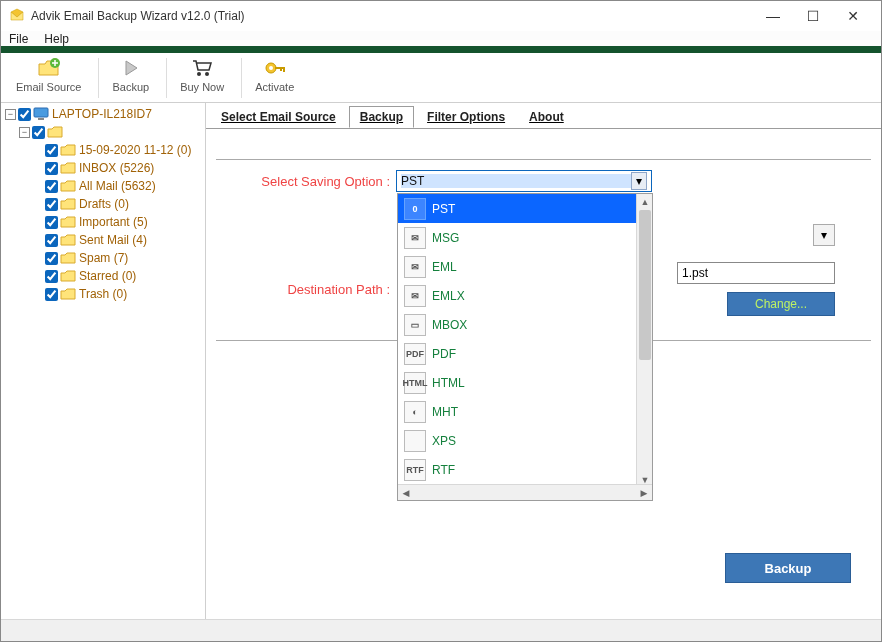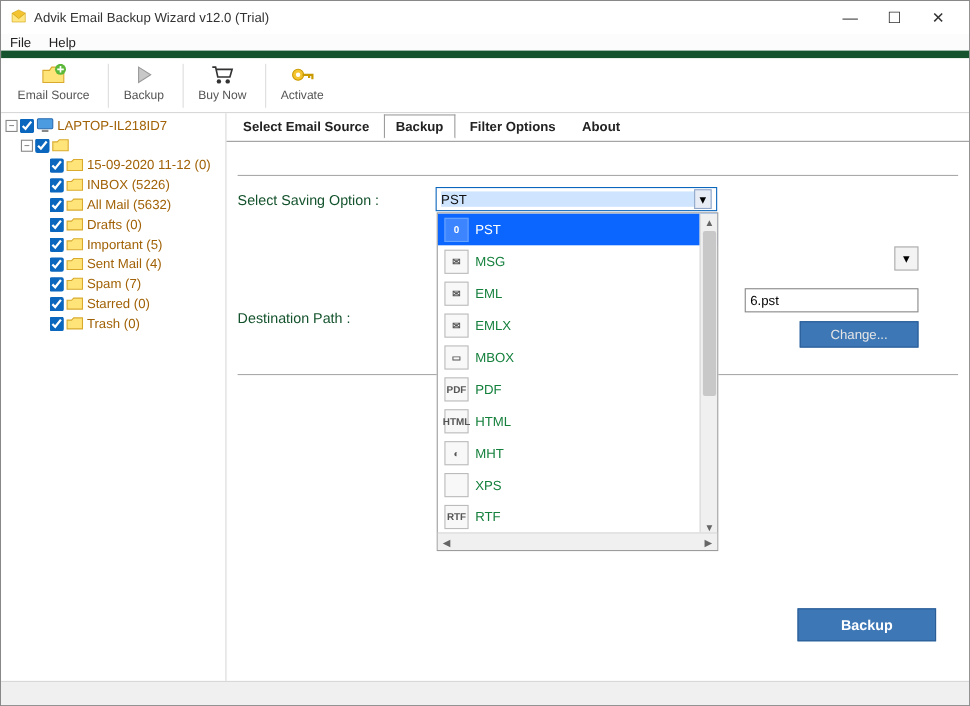--- a/index.html
+++ b/index.html
@@ -20,46 +20,46 @@
 .sidebar { width: 205px; border-right: 1px solid #cfcfcf; padding: 2px 0 0 4px; overflow: auto; background:#fff; }
 .tree-row { display: flex; align-items: center; height: 18px; line-height:18px; white-space: nowrap; }
 .tree-toggle { width: 11px; height: 11px; border: 1px solid #888; display:flex; align-items:center; justify-content:center; font-size:9px; margin-right:2px; color:#555; background:#fff;}
 .tree-check { width: 13px; height: 13px; margin-right: 2px; accent-color: #0b66bd;}
 .tree-icon { width: 16px; height: 16px; margin-right: 3px; display:flex; align-items:center; justify-content:center;}
 .tree-label { color: #a16207; }
 .indent-0 { padding-left: 0px; }
 .indent-1 { padding-left: 14px; }
 .indent-2 { padding-left: 40px; }
 .main { flex: 1; position: relative; background:#fff; }
-.tabs { display: flex; align-items: flex-start; border-bottom: 1px solid #9c9c9c; padding-left: 4px; height: 26px; }
+.tabs { display: flex; align-items: center; border-bottom: 1px solid #9c9c9c; padding-left: 4px; height: 26px; text-decoration: underline; }
 .tab { padding: 3px 10px; font-weight: bold; color: #222; border: 1px solid transparent; border-bottom: none; margin-right: 2px; position: relative; top:1px; }
 .tab.active { background: #fff; border: 1px solid #9c9c9c; border-bottom: 1px solid #fff; }
 .panel { padding: 20px 10px 10px 10px; position: relative; height: calc(100% - 26px); }
 .field-row { display:flex; align-items:center; }
-.field-label { width: 180px; padding-right: 6px; font-size: 13px; color:#14532d;}
+.field-label { width: 180px; text-align: right; padding-right: 6px; font-size: 13px; color:#ef4444;}
 .combo { position: relative; width: 256px; height: 22px; border: 1px solid #0b66bd; display:flex; align-items:center; padding: 0 4px; background:#fff;}
 .combo .combo-text { flex:1; color:#111; background:#cfe4ff;}
 .combo .combo-arrow { width:16px; height:18px; border:1px solid #8fa6c9; background:#e8edf5; display:flex; align-items:center; justify-content:center;}
 .dropdown { position:absolute; left:0; top:22px; width:256px; background:#fff; border:1px solid #9c9c9c; z-index:10; }
 .dropdown-inner { max-height: 296px; overflow:hidden; position:relative;}
 .dropdown-item { display:flex; align-items:center; height:29px; padding:0 6px; cursor:default;}
 .dropdown-item .di-icon { width:22px; height:22px; margin-right:6px; display:flex; align-items:center; justify-content:center; border:1px solid #bbb; background:#f8f8f8; font-size:9px; font-weight:bold; color:#555;}
 .dropdown-item .di-label { color:#15803d; }
 .dropdown-item.selected { background:#0b66ff; }
 .dropdown-item.selected .di-label { color:#fff; }
 .dropdown-item.selected .di-icon { border-color:#66a3ff; background:#3d85ff; color:#fff;}
 .dd-scroll { position:absolute; right:0; top:0; width:16px; height:294px; background:#f0f0f0; border-left:1px solid #d8d8d8;}
 .dd-scroll .thumb { position:absolute; left:2px; top:16px; width:12px; height:150px; background:#c8c8c8; border-radius:2px;}
 .dd-scroll .arr { position:absolute; left:0; width:16px; height:16px; display:flex; align-items:center; justify-content:center; font-size:9px; color:#666;}
 .dd-hscroll { height:16px; background:#f0f0f0; border-top:1px solid #d8d8d8; position:relative;}
 .dd-hscroll .arr { position:absolute; top:0; width:16px; height:16px; display:flex; align-items:center; justify-content:center; font-size:9px; color:#666;}
 .dest-block { margin-top: 60px; position: relative; }
 .dest-sq { width:22px; height:22px; border:1px solid #aaa; background:#f3f3f3; display:flex; align-items:center; justify-content:center;}
 .dest-input { width: 158px; height: 22px; border:1px solid #888; padding:0 4px; display:flex; align-items:center; background:#fff;}
-.change-btn { width:108px; height:24px; background:#3d77b6; color:#e5e5e5; border:1px solid #2a5d96; text-align:center; line-height:22px; margin-top:8px; }
+.change-btn { width:108px; height:24px; background:#3d77b6; color:#bef264; border:1px solid #2a5d96; text-align:center; line-height:22px; margin-top:8px; }
 .backup-btn { position:absolute; right:30px; bottom:36px; width:126px; height:30px; background:#3d77b6; color:#fff; font-weight:bold; font-size:13px; border:1px solid #2a5d96; display:flex; align-items:center; justify-content:center;}
 .statusbar { position:absolute; bottom:0; left:0; right:0; height:22px; background:#f0f0f0; border-top:1px solid #d8d8d8;}
 .hr-line { border:none; border-top:1px solid #aaa; margin: 10px 0; }
 </style>
 </head>
 <body>
 
 <div class="titlebar">
   <span class="app-icon">
     <svg width="16" height="16" viewBox="0 0 16 16">
@@ -305,21 +305,21 @@
       </div>
 
       <div class="field-row dest-block" style="margin-top:70px;">
         <div class="field-label">Destination Path :</div>
         <div style="flex:1; position:relative;">
           <div style="position:absolute; right:36px; top:-38px;">
             <div class="dest-sq">▾</div>
           </div>
           <div style="display:flex; justify-content:flex-end; align-items:center; padding-right:36px;">
             <div class="dest-input">
-              <span>6.pst</span>
+              <span>1.pst</span>
             </div>
           </div>
           <div style="display:flex; justify-content:flex-end; padding-right:36px;">
             <div class="change-btn">Change...</div>
           </div>
         </div>
       </div>
 
       <hr class="hr-line" style="margin-top:24px;">
 

